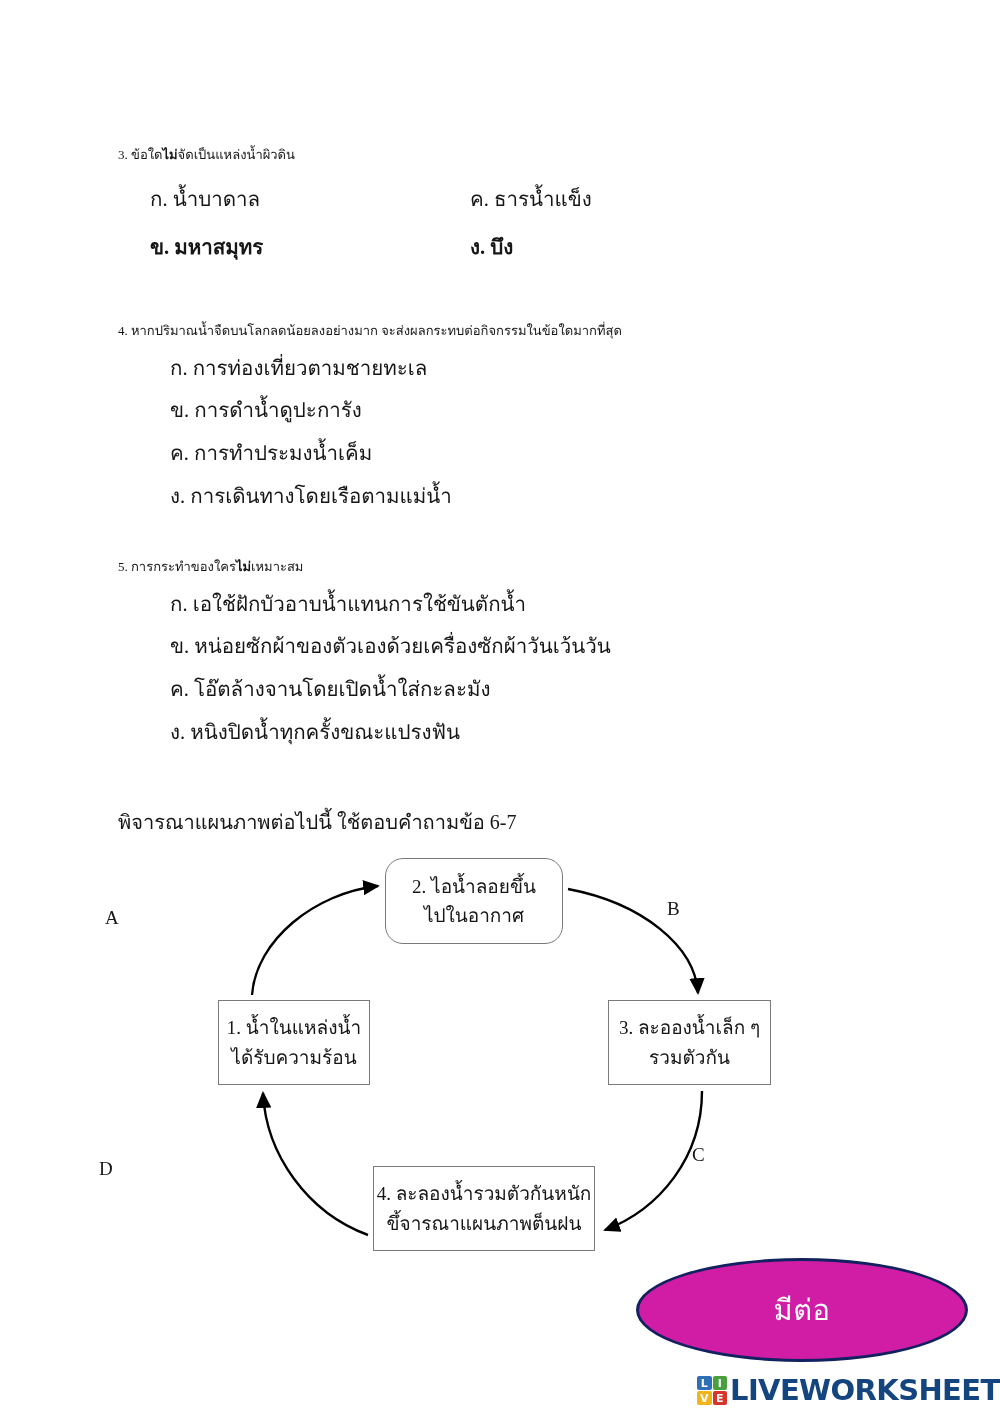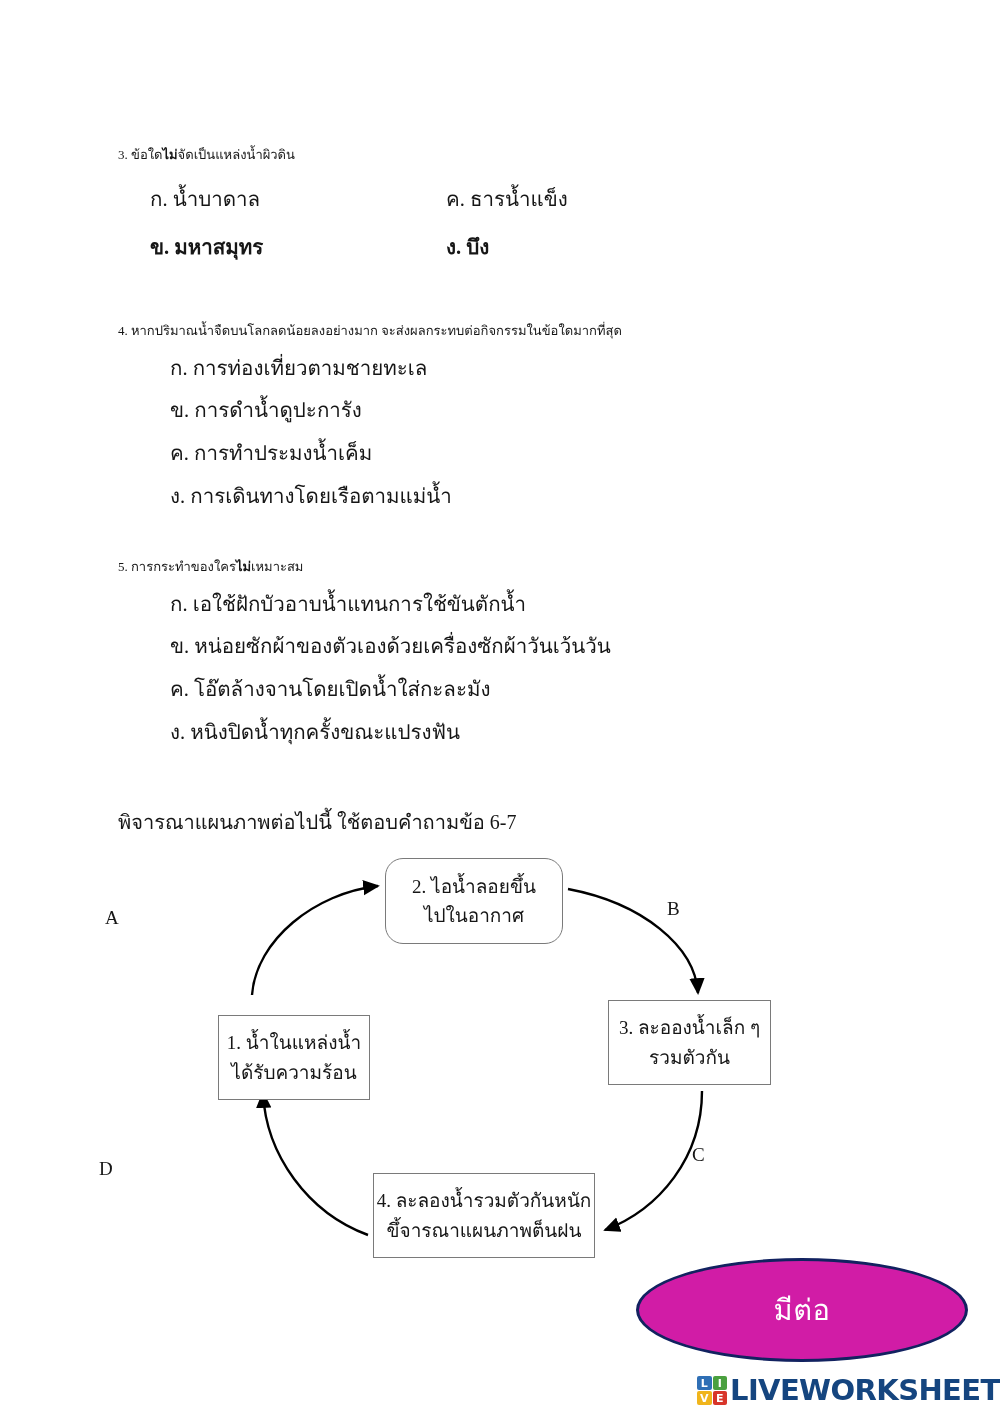--- a/index.html
+++ b/index.html
@@ -46,21 +46,21 @@
   .choice-row {
     display: flex;
     margin-left: 32px;
   }
   .choice-row .choice {
     margin-left: 0;
   }
   .choice-col-a { width: 296px; }
 
   #q3 { top: 146px; }
-  #q3 .choice-row { margin-top: 22px; }
+  #q3 .choice-row { margin-top: 22px; gap: 24px; }
   #q3 .choice-row.second { margin-top: 21px; font-weight: bold; }
 
   #q4 { top: 322px; }
   #q4 .choice { margin-top: 15px; }
 
   #q5 { top: 558px; }
   #q5 .choice { margin-top: 15px; }
 
   #diagram-instruction {
     position: absolute;
@@ -92,23 +92,23 @@
     flex-direction: column;
     align-items: center;
     justify-content: center;
     font-size: 19px;
     line-height: 1.55;
     text-align: center;
     padding: 4px 6px;
     white-space: nowrap;
   }
   #cyc-box-2 { left: 195px; top: 13px;  width: 178px; height: 86px; border-radius: 18px; }
-  #cyc-box-1 { left: 28px;  top: 170px; width: 152px; height: 85px; }
+  #cyc-box-1 { left: 28px;  top: 155px; width: 152px; height: 85px; }
   #cyc-box-3 { left: 418px; top: 155px; width: 163px; height: 85px; }
-  #cyc-box-4 { left: 183px; top: 328px; width: 222px; height: 85px; }
+  #cyc-box-4 { left: 183px; top: 321px; width: 222px; height: 85px; }
 
   .cyc-label {
     position: absolute;
     font-size: 19px;
     color: #161616;
   }
   #cyc-label-a { left: 105px; top: 907px; }
   #cyc-label-b { left: 667px; top: 898px; }
   #cyc-label-c { left: 692px; top: 1144px; }
   #cyc-label-d { left: 99px;  top: 1158px; }

